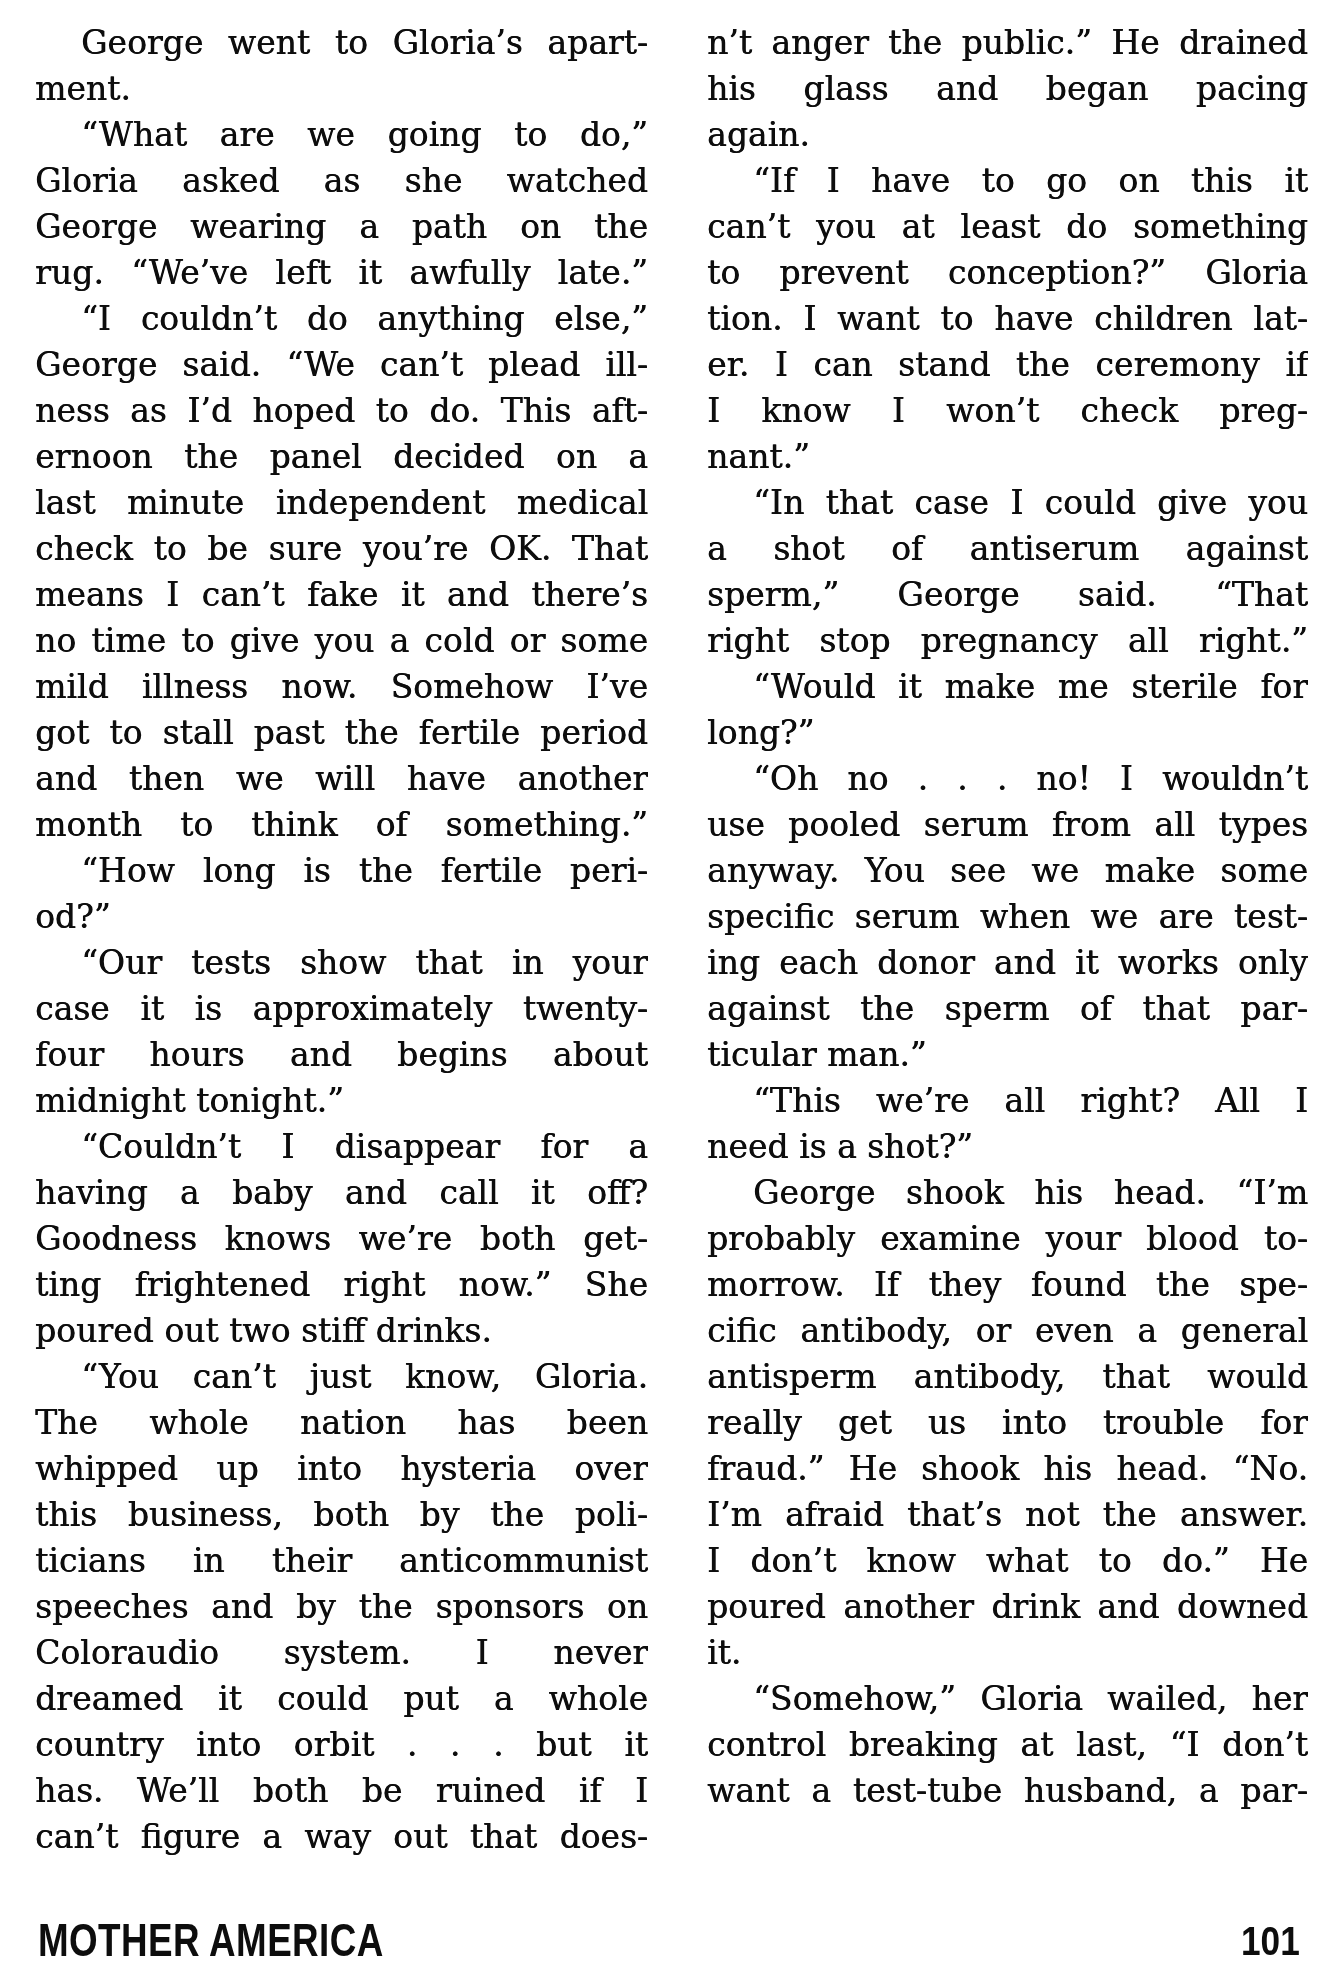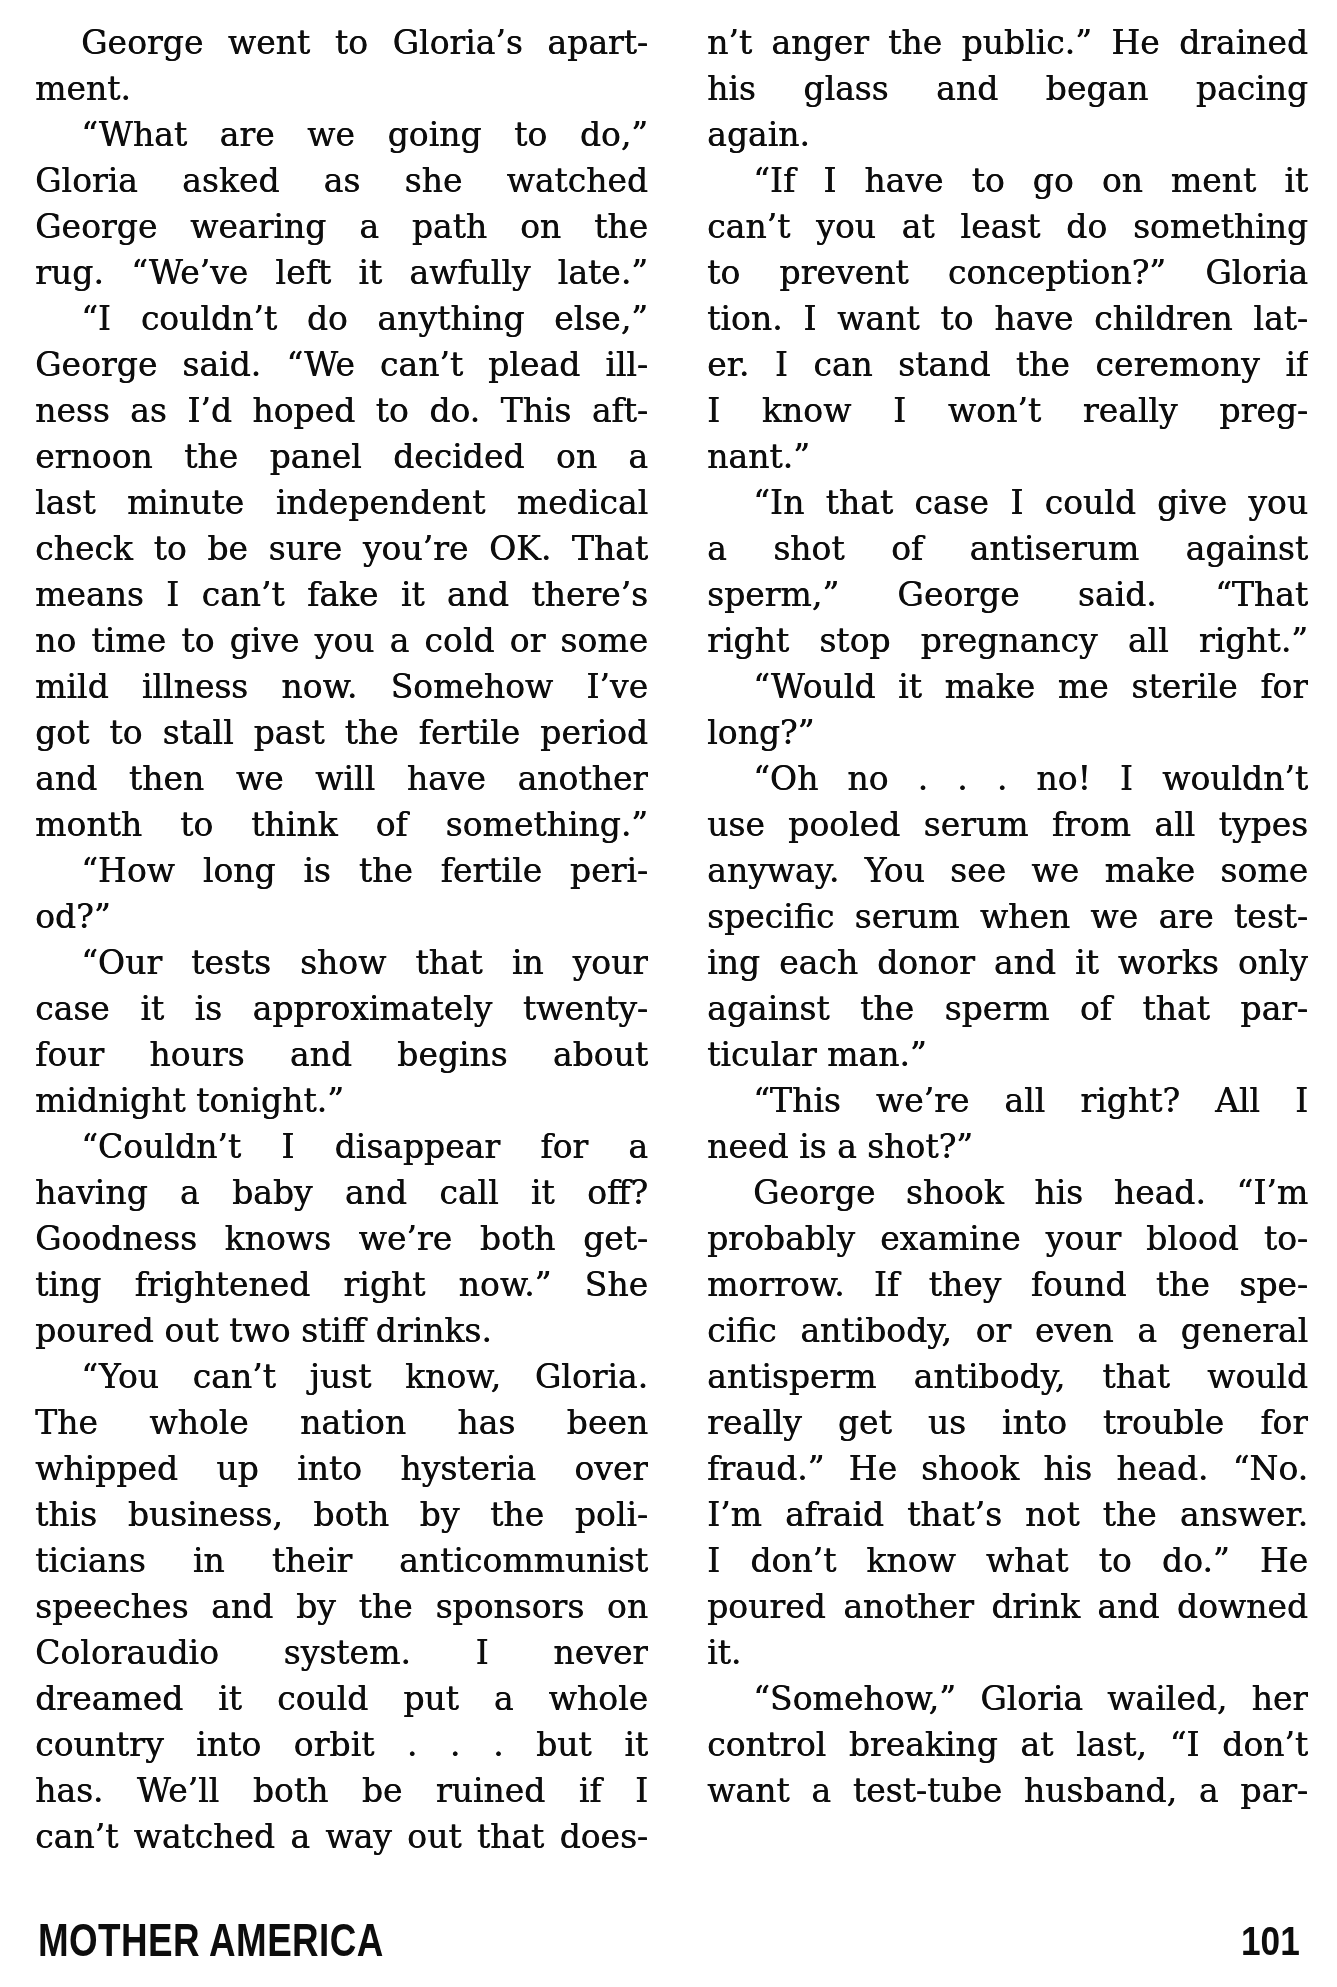--- a/index.html
+++ b/index.html
@@ -90,32 +90,32 @@
       <div class="line indent">“You can’t just know, Gloria.</div>
       <div class="line">The whole nation has been</div>
       <div class="line">whipped up into hysteria over</div>
       <div class="line">this business, both by the poli-</div>
       <div class="line">ticians in their anticommunist</div>
       <div class="line">speeches and by the sponsors on</div>
       <div class="line">Coloraudio system. I never</div>
       <div class="line">dreamed it could put a whole</div>
       <div class="line">country into orbit . . . but it</div>
       <div class="line">has. We’ll both be ruined if I</div>
-      <div class="line">can’t watched a way out that does-</div>
+      <div class="line">can’t figure a way out that does-</div>
     </div>
   <div class="column column-right" id="col-right">
       <div class="line">n’t anger the public.” He drained</div>
       <div class="line">his glass and began pacing</div>
       <div class="line para-end">again.</div>
-      <div class="line indent">“If I have to go on ment it</div>
+      <div class="line indent">“If I have to go on this it</div>
       <div class="line">can’t you at least do something</div>
       <div class="line">to prevent conception?” Gloria</div>
       <div class="line">tion. I want to have children lat-</div>
       <div class="line">er. I can stand the ceremony if</div>
-      <div class="line">I know I won’t really preg-</div>
+      <div class="line">I know I won’t check preg-</div>
       <div class="line para-end">nant.”</div>
       <div class="line indent">“In that case I could give you</div>
       <div class="line">a shot of antiserum against</div>
       <div class="line">sperm,” George said. “That</div>
       <div class="line">right stop pregnancy all right.”</div>
       <div class="line indent">“Would it make me sterile for</div>
       <div class="line para-end">long?”</div>
       <div class="line indent">“Oh no . . . no! I wouldn’t</div>
       <div class="line">use pooled serum from all types</div>
       <div class="line">anyway. You see we make some</div>

